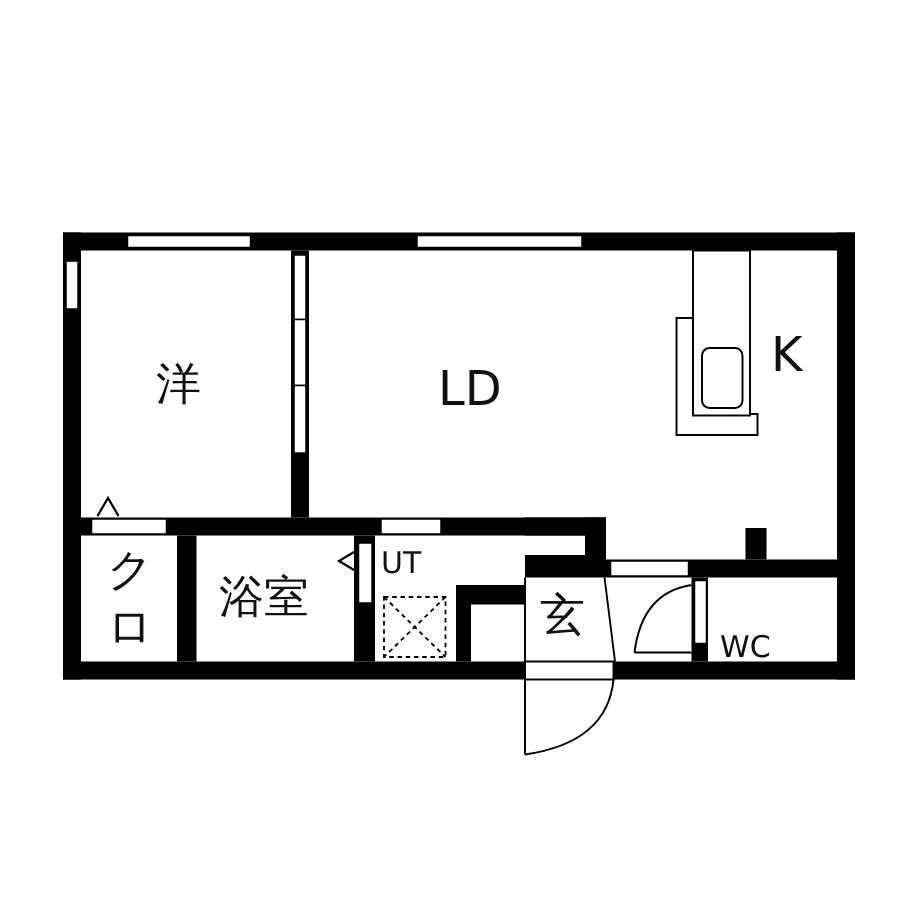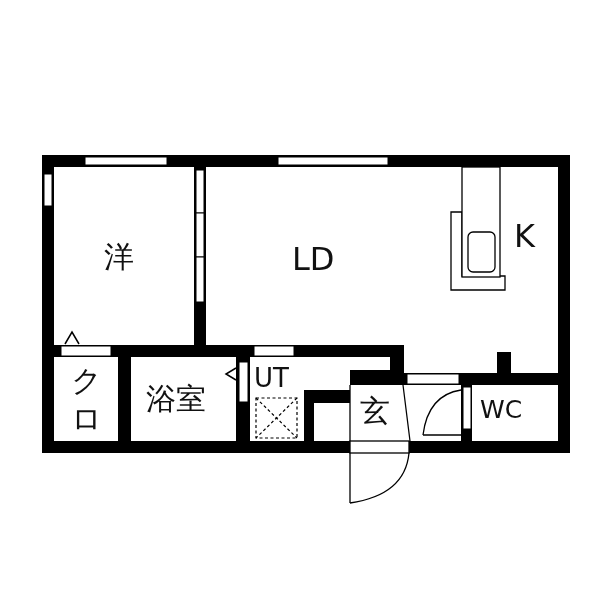--- a/index.html
+++ b/index.html
@@ -4,23 +4,23 @@
 <style>
   html,body{margin:0;padding:0;background:#fff;}
   body{width:600px;height:600px;overflow:hidden;}
   #plan{position:absolute;left:0;top:0;width:600px;height:600px;}
   .lbl{position:absolute;font-family:"DejaVu Sans","Liberation Sans",sans-serif;color:#111;line-height:1;white-space:nowrap;}
   .room-yo{left:104px;top:242px;font-size:30px;}
   .room-ld{left:292px;top:243px;font-size:32px;}
   .room-k{left:514px;top:220px;font-size:32px;}
   .room-clo{left:66px;top:362px;font-size:30px;width:36px;text-align:right;white-space:normal;line-height:38px;}
   .room-bath{left:146px;top:384px;font-size:30px;}
-  .room-ut{left:254px;top:365px;font-size:26px;}
+  .room-ut{left:254px;top:365px;font-size:20px;}
   .room-gen{left:360px;top:396px;font-size:30px;}
-  .room-wc{left:480px;top:397px;font-size:25px;}
+  .room-wc{left:480px;top:421px;font-size:20px;}
 </style>
 </head>
 <body>
 
 <svg id="plan" viewBox="0 0 600 600" xmlns="http://www.w3.org/2000/svg">
   <g fill="#000">
 
     <rect x="42" y="155" width="528" height="12"></rect>
 
     <rect x="42" y="155" width="12" height="298"></rect>

